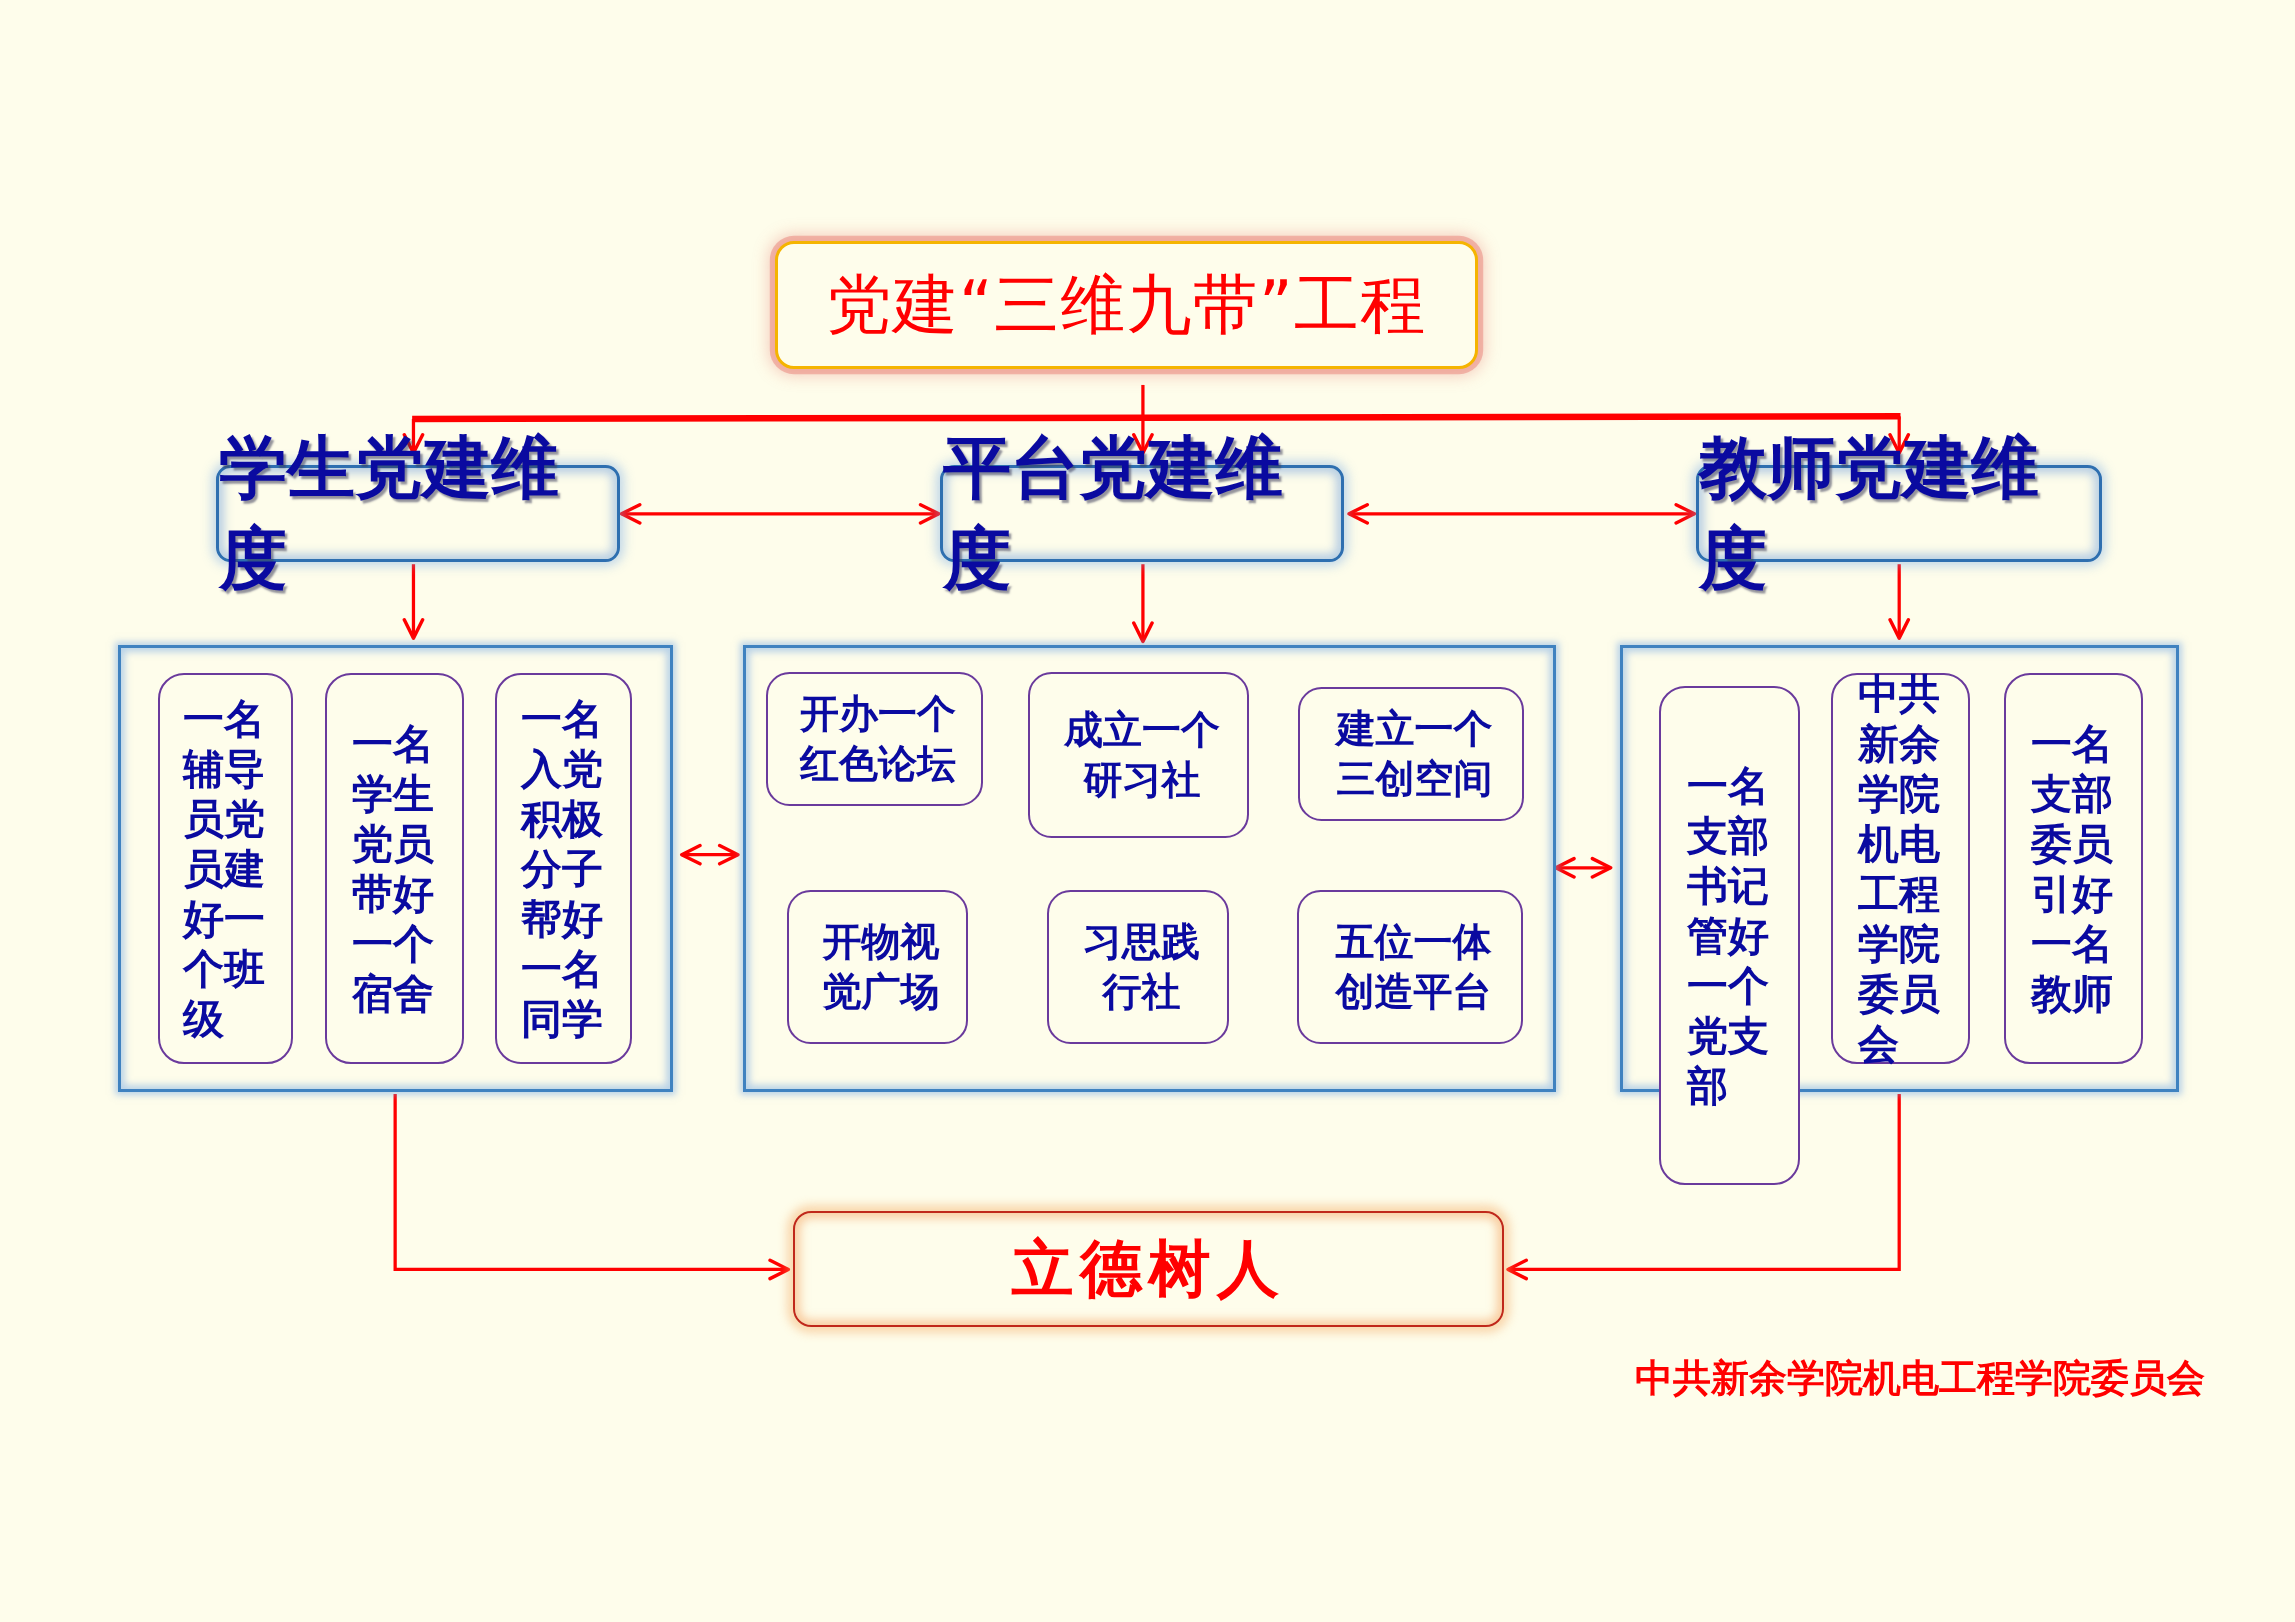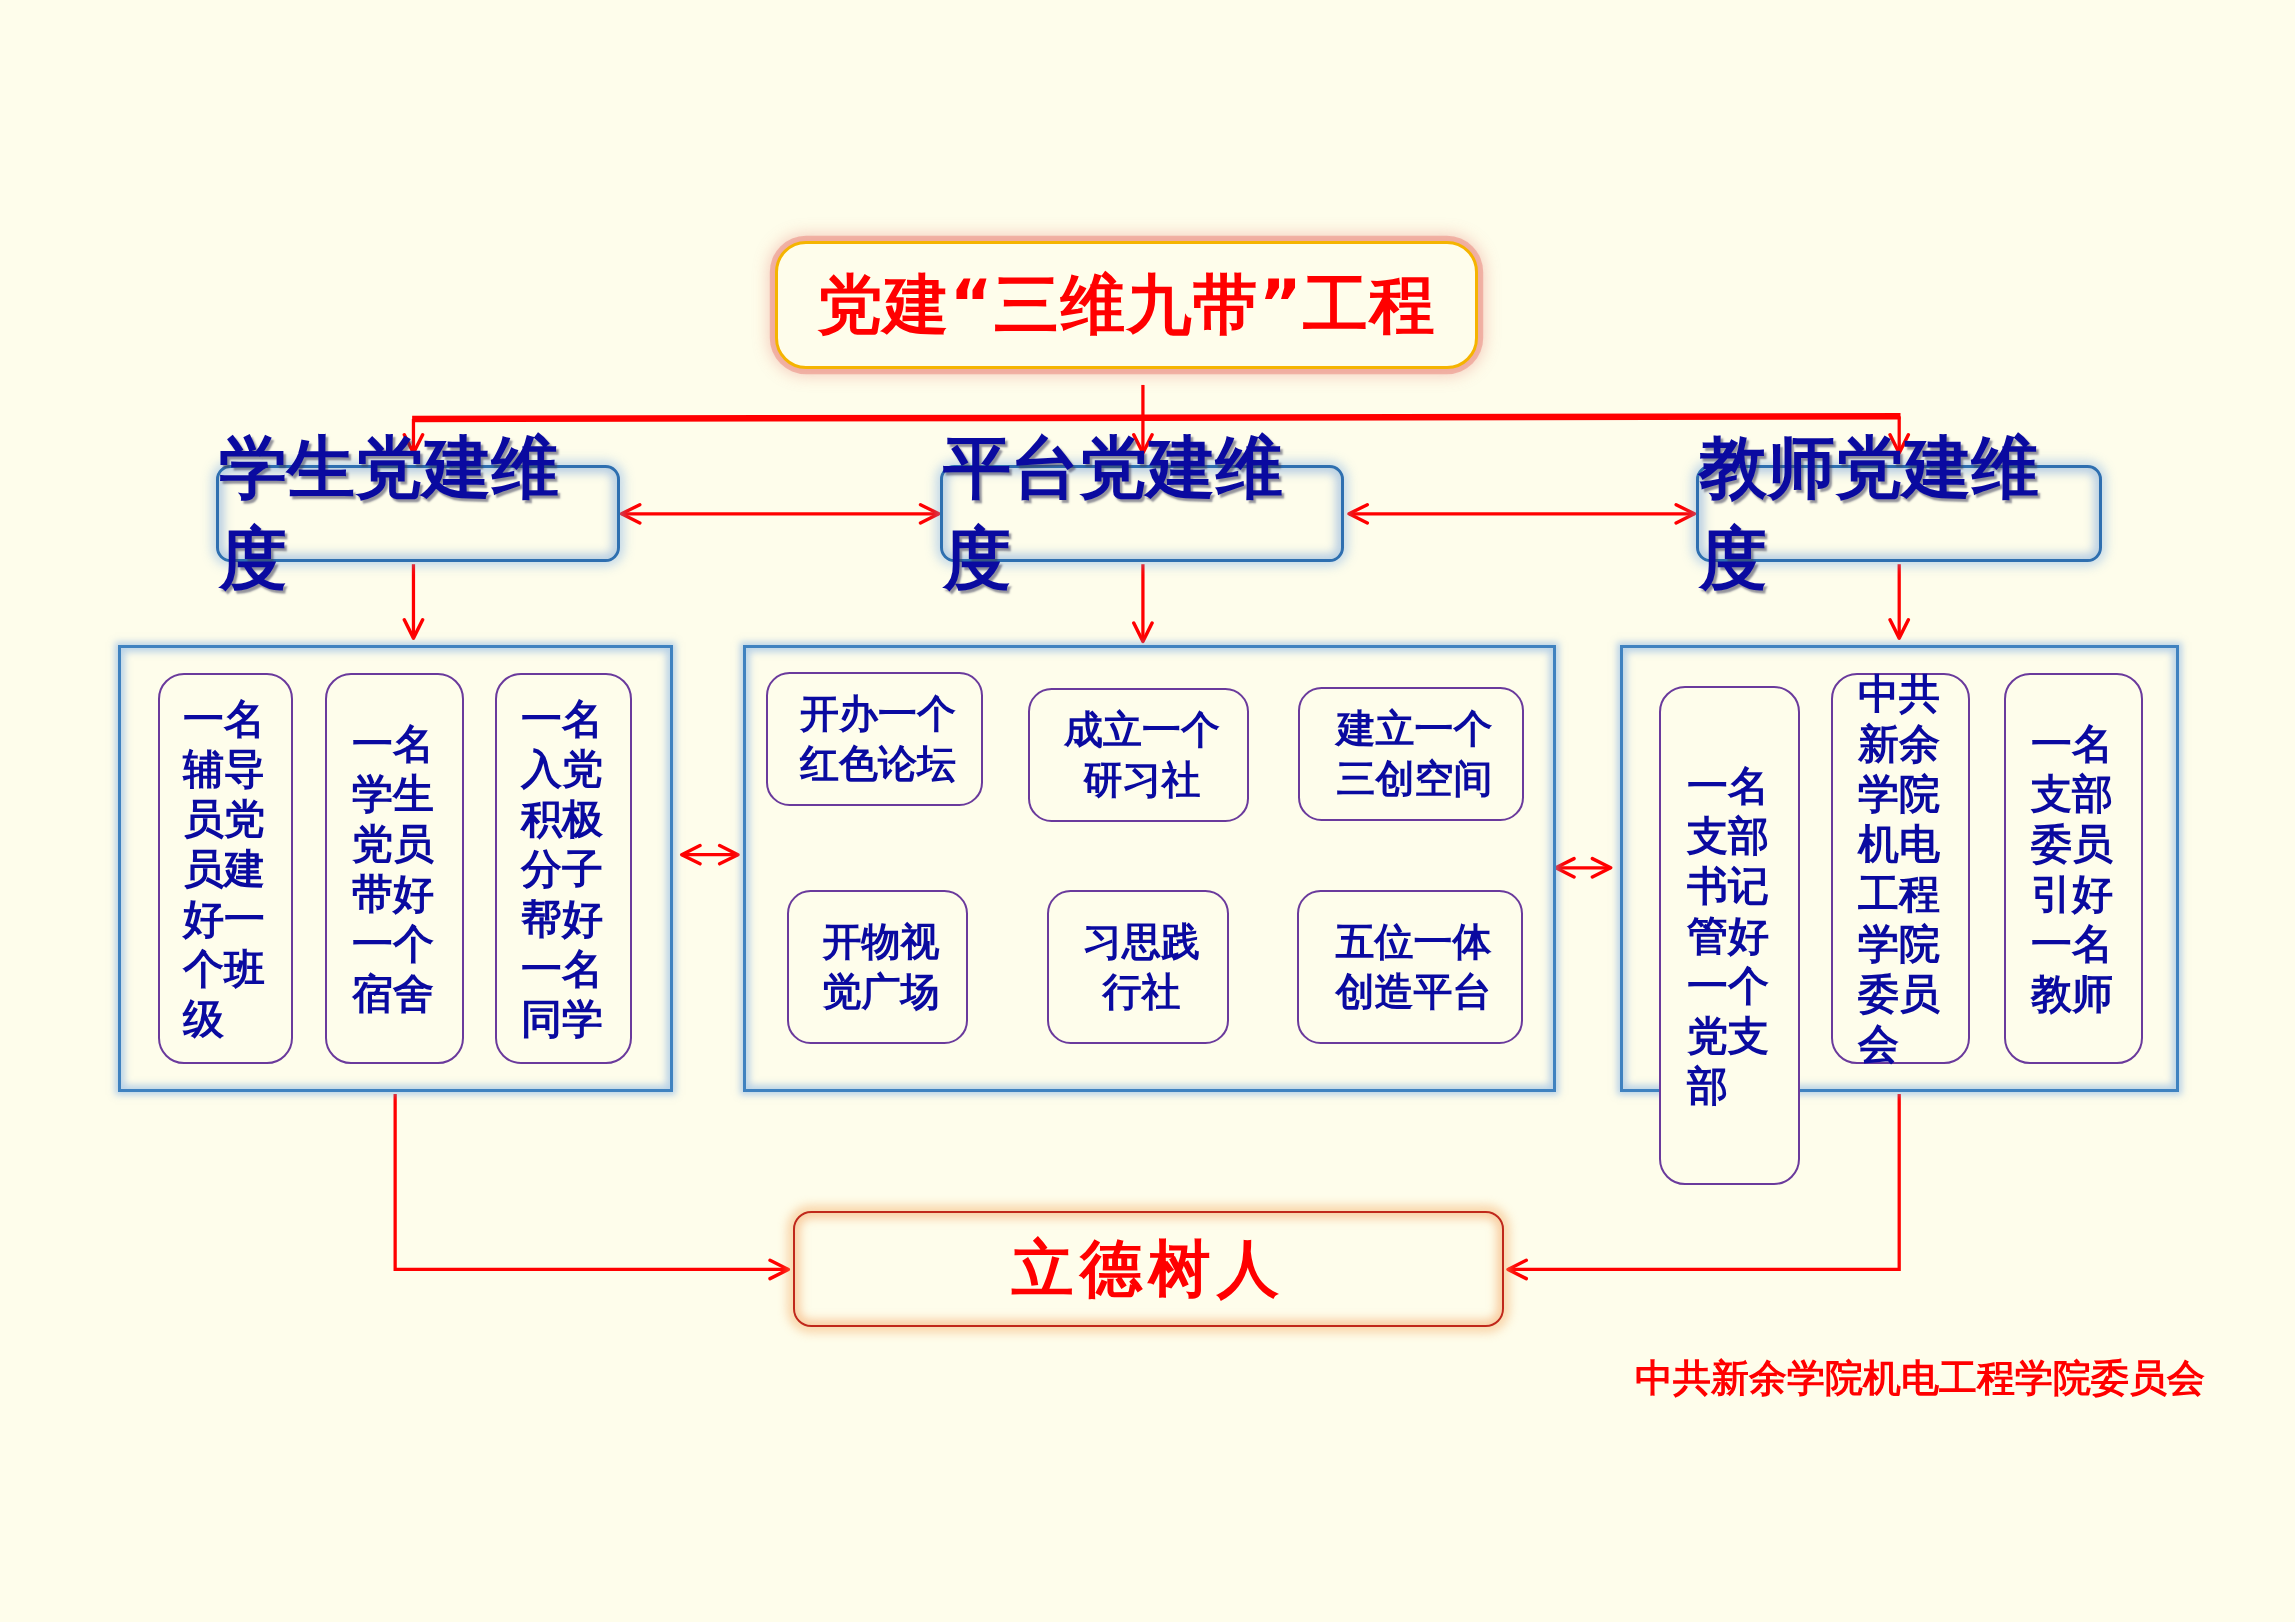--- a/index.html
+++ b/index.html
@@ -7,25 +7,25 @@
     width: 2295px; height: 1623px;
     background: #fefdeb;
     position: relative; overflow: hidden;
     font-family: "DejaVu Sans", "Liberation Sans", sans-serif;
   }
   .abs { position: absolute; box-sizing: border-box; }
   svg.wires { position: absolute; left: 0; top: 0; }
 
   .title-box {
     left: 775px; top: 241px; width: 703px; height: 128px;
-    border: 3.9px solid #f5b400; border-radius: 31px;
+    border: 3.9px solid #f5b400; border-radius: 19px;
     background: #fefdeb;
     box-shadow: 0 0 0 5.2px rgba(230,120,110,0.45), 0 0 14.4px 6.5px rgba(230,120,110,0.35);
     display: flex; align-items: center; justify-content: center;
-    color: #ff0000; font-weight: bold; font-size: 65px; letter-spacing: 1.3px;
+    color: #ff0000; font-weight: normal; font-size: 65px; letter-spacing: 1.3px;
   }
 
   .dim-box {
     height: 97px; top: 465px;
     border: 3.3px solid #2e6fb0; border-radius: 14.4px;
     background: #fefdeb;
     box-shadow: 0 0 9.2px 5.2px rgba(100,150,220,0.45) inset, 0 0 10.5px 3.9px rgba(120,170,230,0.45);
     display: flex; align-items: center; justify-content: center;
     color: #0a0aa0; font-weight: bold; font-size: 68px; font-family: "DejaVu Serif", serif;
     text-shadow: 2.6px 3.3px 2px rgba(60,60,90,0.55);
@@ -121,21 +121,21 @@
   <div class="vtext">一名入党积极分子帮好一名同学</div>
 </div>
 
 <div class="abs group" style="left:743px;top:645px;width:813px;height:447px;"></div>
 <div class="abs hcard" style="left:766px;top:672px;width:217px;height:134px;">
   <div>
       <span>开办一个</span>
       <span>红色论坛</span>
     </div>
 </div>
-<div class="abs hcard" style="left:1028px;top:672px;width:221px;height:134px;margin-top:16px;">
+<div class="abs hcard" style="left:1028px;top:672px;width:221px;height:166px;">
   <div>
       <span>成立一个</span>
       <span>研习社</span>
     </div>
 </div>
 <div class="abs hcard" style="left:1298px;top:672px;width:226px;height:134px;margin-top:15px;">
   <div>
       <span>建立一个</span>
       <span>三创空间</span>
     </div>

